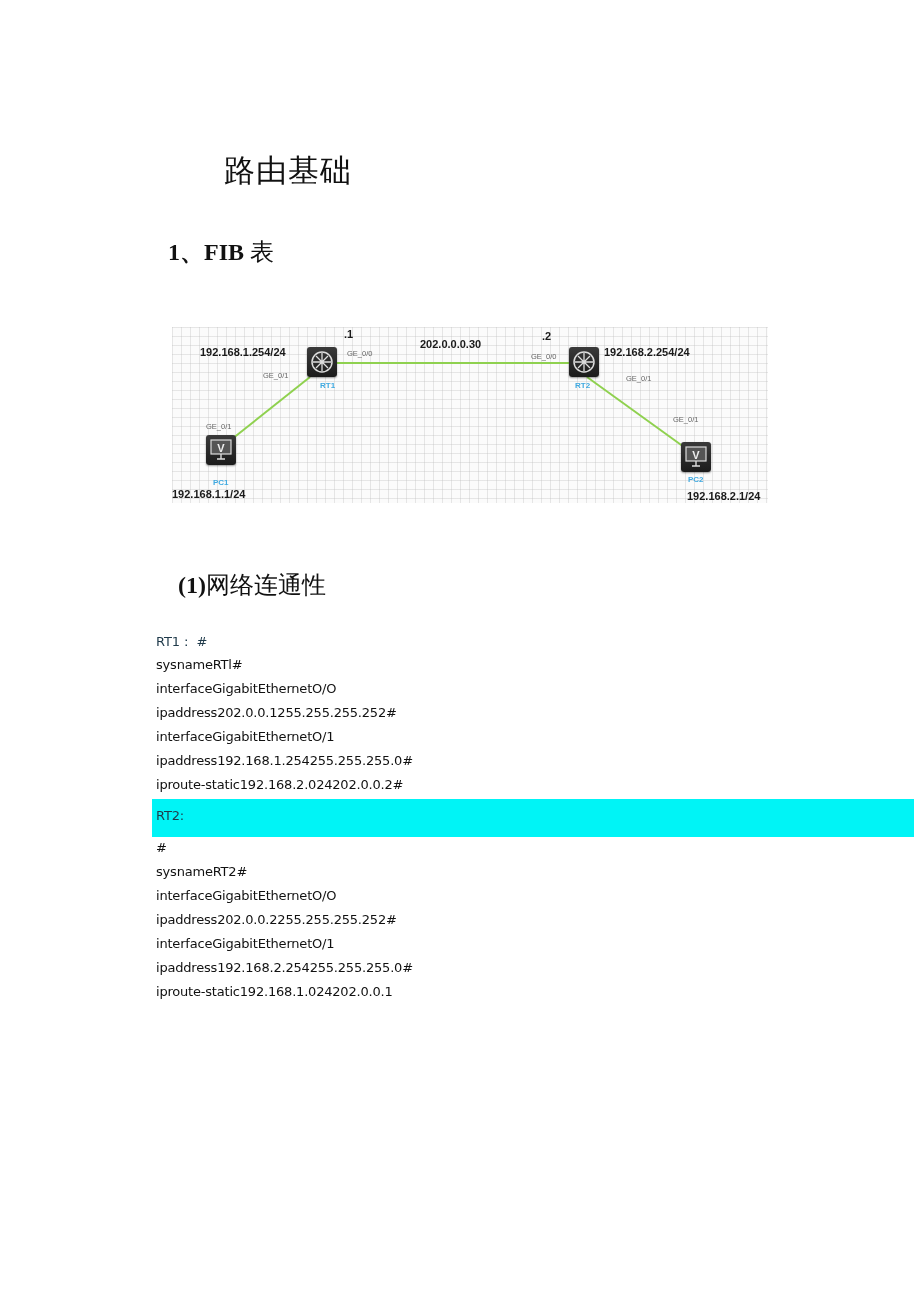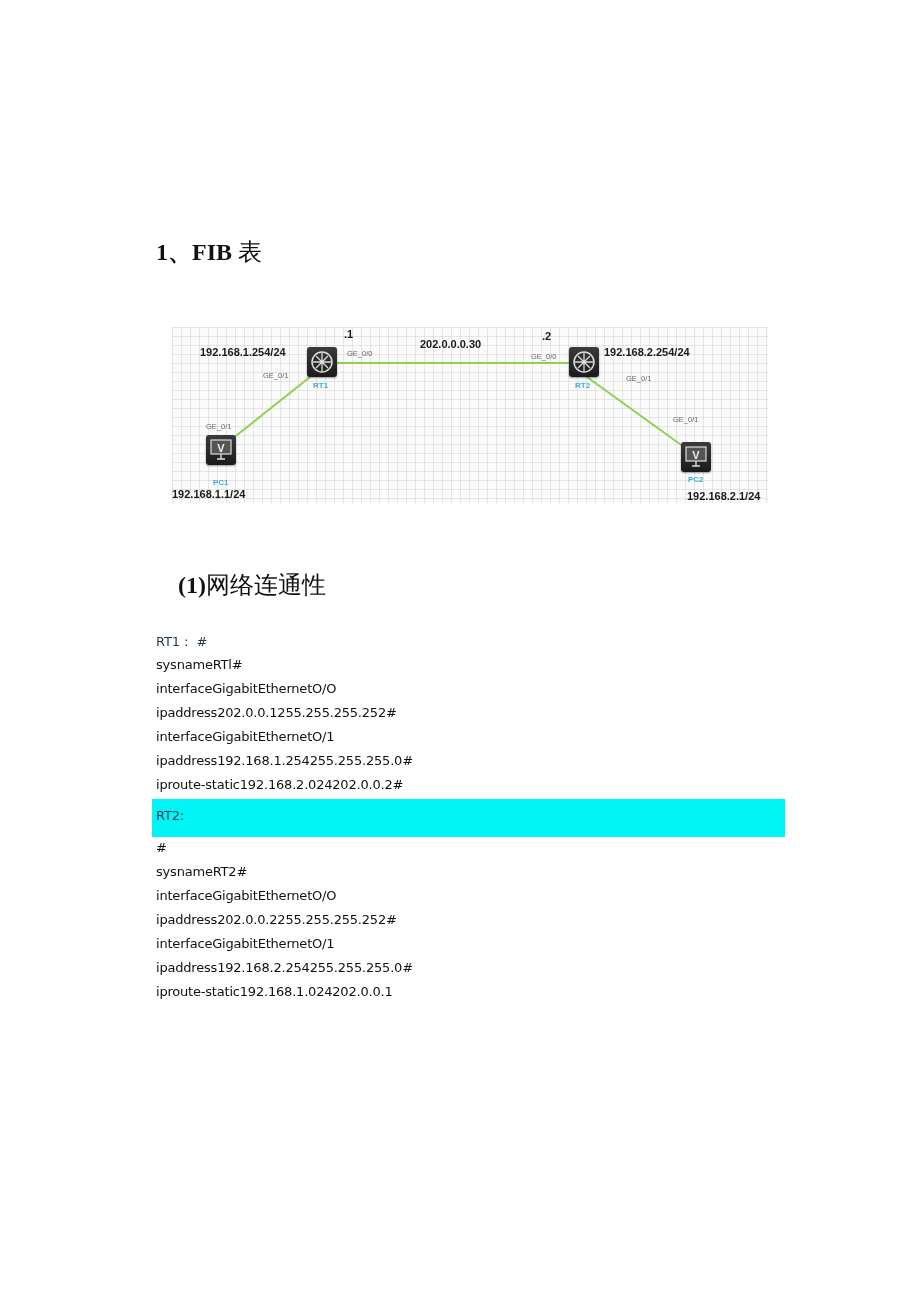--- a/index.html
+++ b/index.html
@@ -5,21 +5,21 @@
     html, body { margin: 0; padding: 0; background: #ffffff; }
     body { width: 920px; height: 1301px; position: relative; overflow: hidden; }
     .page { position: absolute; left: 0; top: 0; width: 920px; height: 1301px; background: #fff; }
 
     .doc-title {
       position: absolute; left: 224px; top: 150px;
       font-family: "DejaVu Serif", serif; font-size: 31px; color: #111;
       letter-spacing: 1px;
     }
     .section-heading {
-      position: absolute; left: 156px; top: 236px;
+      position: absolute; left: 168px; top: 236px;
       font-family: "Liberation Serif", serif; font-size: 24px; color: #111; font-weight: bold;
     }
     .section-heading .cjk { font-family: "DejaVu Serif", serif; font-weight: normal; }
 
     .subsection-heading {
       position: absolute; left: 156px; top: 569px;
       font-family: "Liberation Serif", serif; font-size: 24px; color: #111; margin-left: 22px;
     }
     .subsection-heading .num { font-weight: bold; }
     .subsection-heading .cjk { font-family: "DejaVu Sans", sans-serif; font-weight: normal; }
@@ -48,30 +48,31 @@
     .pc { width: 30px; height: 30px; }
 
     
     .cfg {
       position: absolute; left: 156px;
       font-family: "DejaVu Sans", sans-serif; font-size: 13px; color: #111;
       white-space: nowrap; letter-spacing: -0.2px;
     }
     .cfg.rt-label { color: #1f3a4a; }
     .highlight-bar {
-      position: absolute; left: 152px; top: 799px; width: 633px; height: 38px;
+      position: absolute; left: 152px; top: 799px; width: 762px; height: 38px;
       background: #00f4f6;
     }
     .highlight-bar .cfg { left: 4px; top: 9px; color: #1f3a4a; }
   </style>
 </head>
 <body>
 
 <div class="page">
 
+  <div class="doc-title">路由基础</div>
 
   <div class="section-heading">
     <span>1、</span><span>FIB</span>
     <span class="cjk">表</span>
   </div>
 
   <div class="diagram">
     <svg width="596" height="176">
 
       <line x1="60" y1="112" x2="138" y2="50" stroke="#8fd14f" stroke-width="2"></line>
@@ -80,21 +81,21 @@
 
       <line x1="415" y1="50" x2="512" y2="120" stroke="#8fd14f" stroke-width="2"></line>
     </svg>
 
     <div class="device" style="left:135px; top:20px;">
       <svg width="30" height="30" viewBox="0 0 30 30">
         <circle cx="15" cy="15" r="10" fill="none" stroke="#ddd" stroke-width="1.5"></circle>
         <path d="M15 6 L15 24 M6 15 L24 15 M9 9 L21 21 M21 9 L9 21" stroke="#ddd" stroke-width="1.3"></path>
       </svg>
     </div>
-    <div class="lbl dev-lbl" style="left:141px; top:54px;">RT1</div>
+    <div class="lbl dev-lbl" style="left:148px; top:54px;">RT1</div>
 
     <div class="device" style="left:397px; top:20px;">
       <svg width="30" height="30" viewBox="0 0 30 30">
         <circle cx="15" cy="15" r="10" fill="none" stroke="#ddd" stroke-width="1.5"></circle>
         <path d="M15 6 L15 24 M6 15 L24 15 M9 9 L21 21 M21 9 L9 21" stroke="#ddd" stroke-width="1.3"></path>
       </svg>
     </div>
     <div class="lbl dev-lbl" style="left:403px; top:54px;">RT2</div>
 
     <div class="device pc" style="left:34px; top:108px;">

